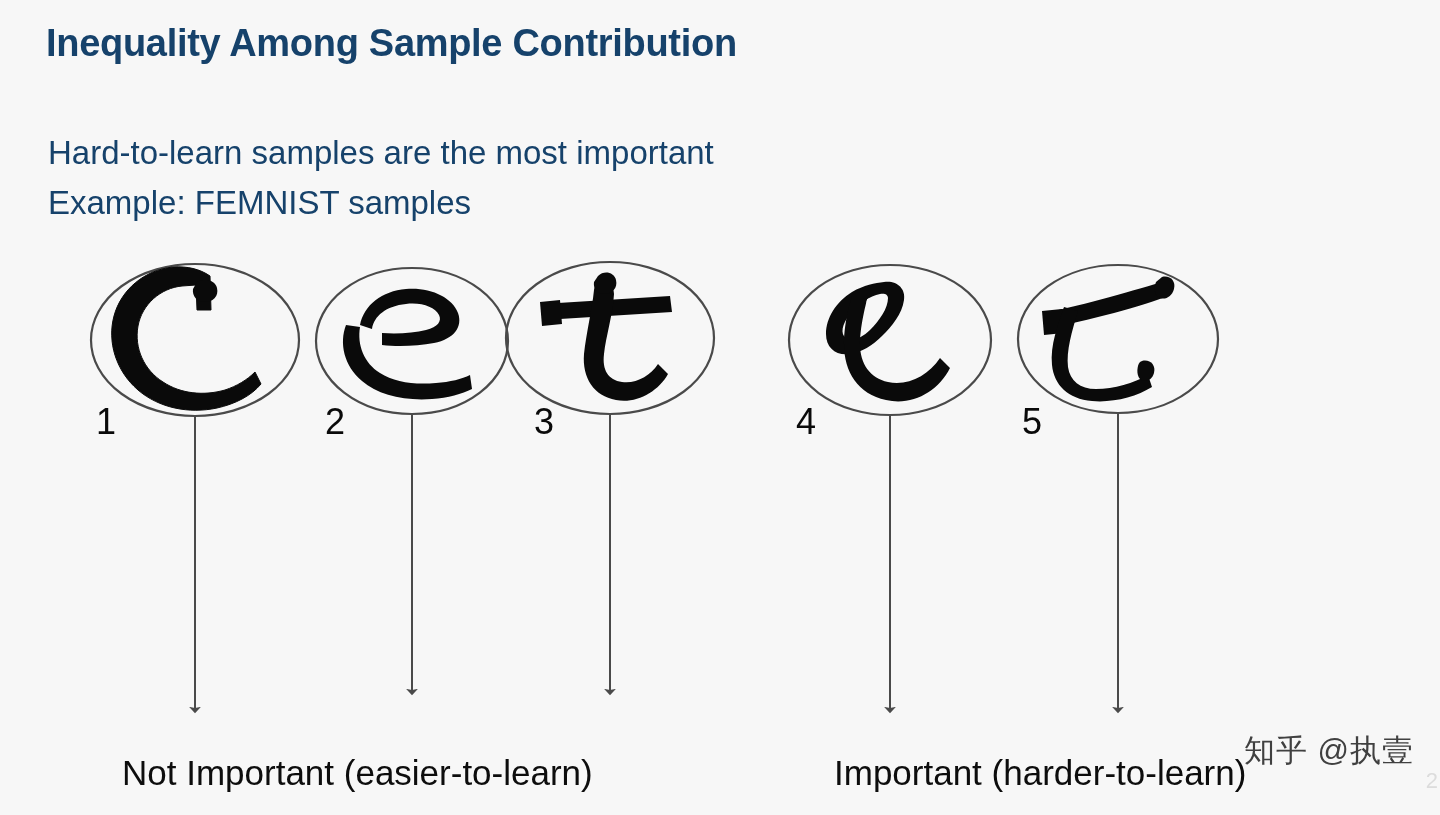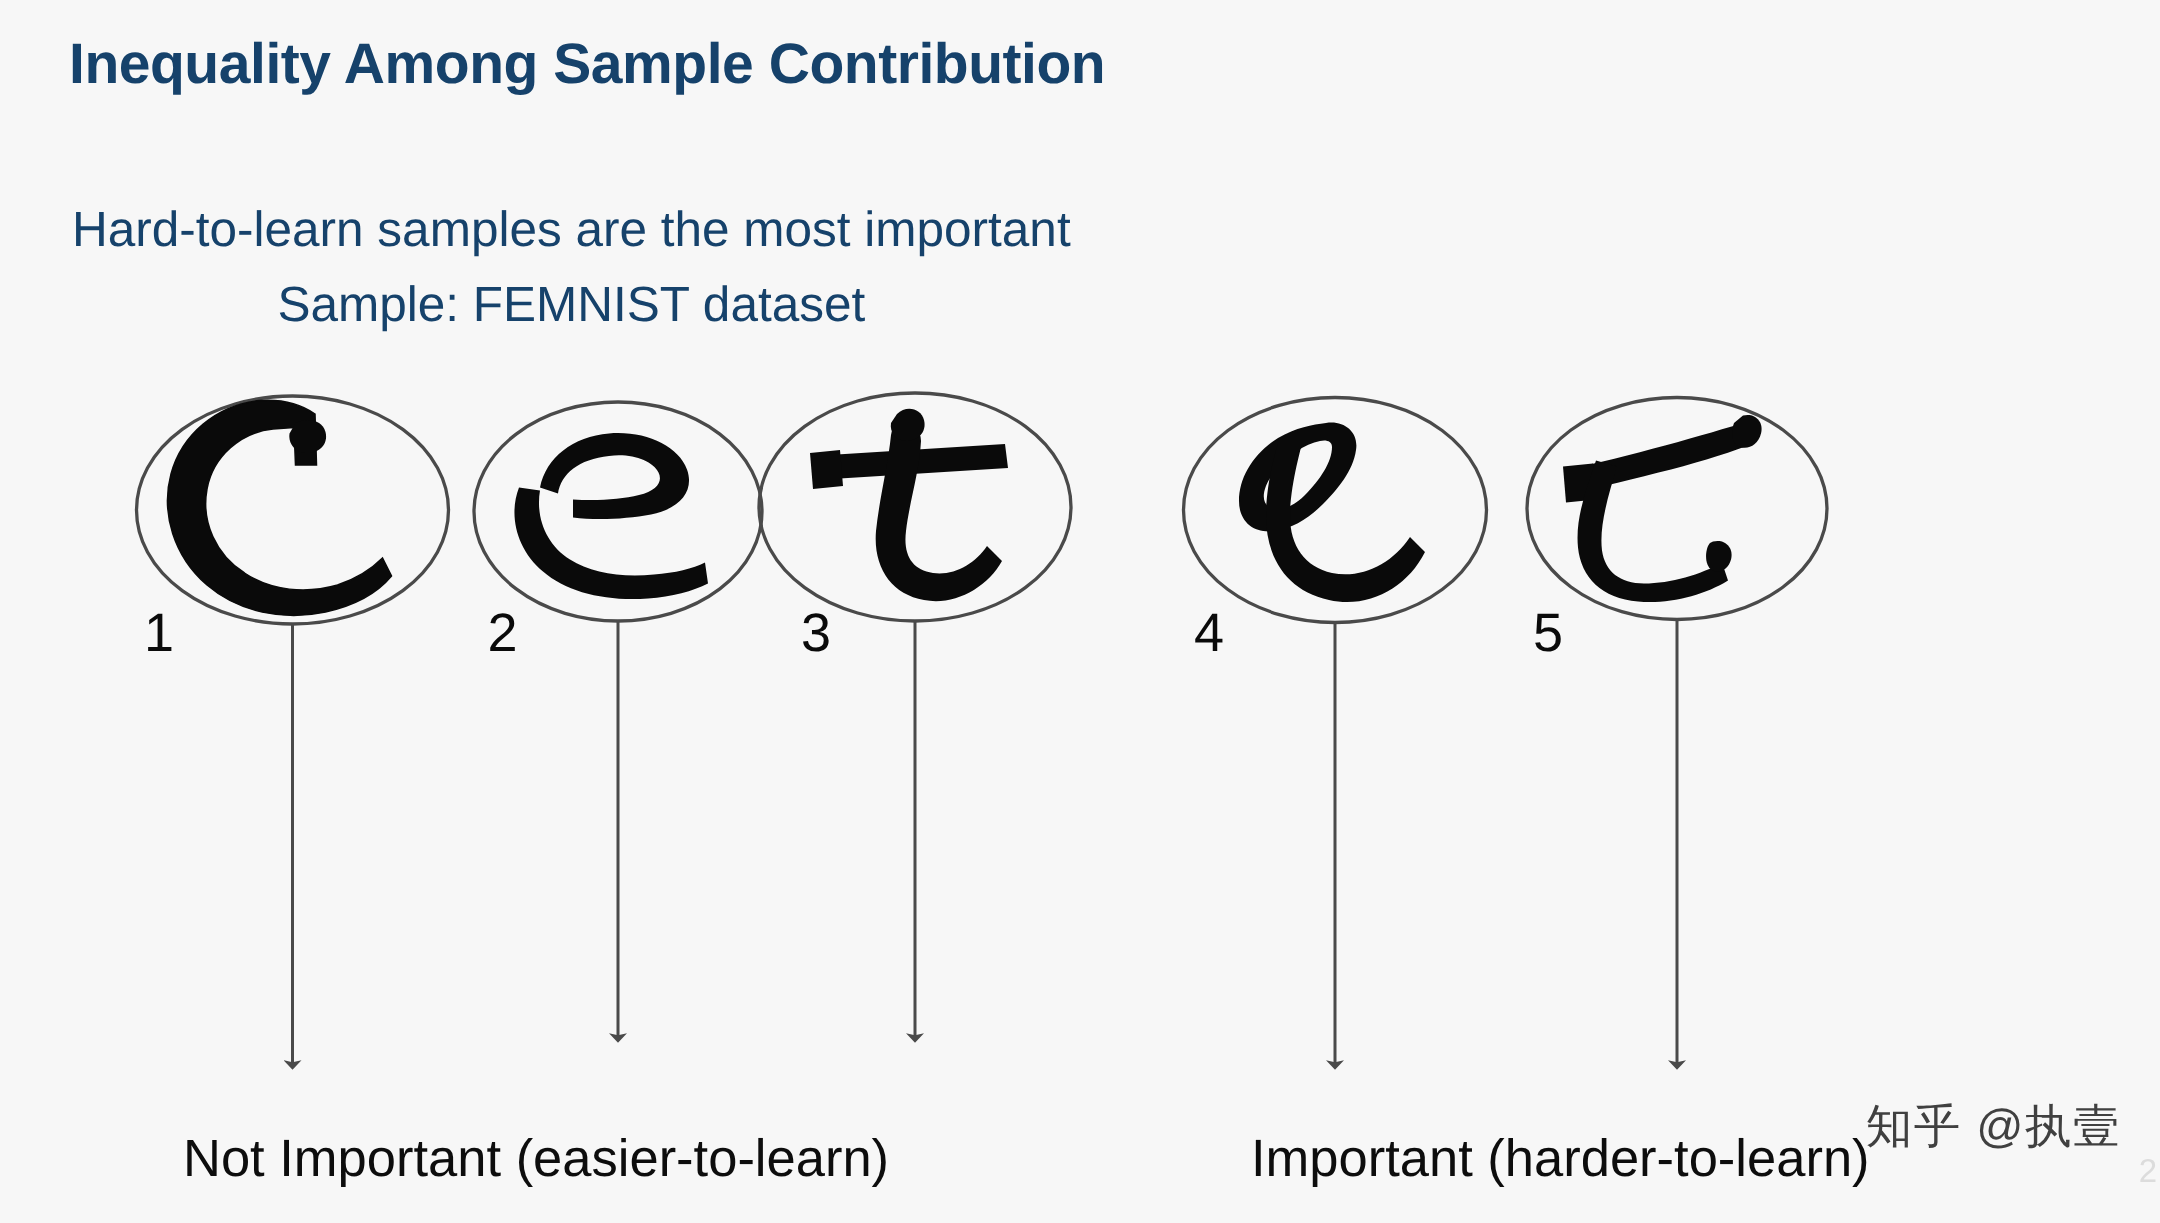--- a/index.html
+++ b/index.html
@@ -36,21 +36,20 @@
 
   #subtitle-block {
     position: absolute;
     left: 48px;
     top: 128px;
     color: #16426b;
     font-size: 33px;
     font-weight: 400;
     line-height: 50px;
     white-space: nowrap;
-    text-align: center;
   }
   #subtitle-block div { margin: 0; padding: 0; }
 
   
   #figure-layer {
     position: absolute;
     left: 0;
     top: 0;
     width: 1440px;
     height: 815px;
@@ -106,21 +105,21 @@
 </style>
 </head>
 <body>
 
 <div id="slide">
 
   <div id="slide-title">Inequality Among Sample Contribution</div>
 
   <div id="subtitle-block">
     <div>Hard-to-learn samples are the most important</div>
-    <div>Sample: FEMNIST dataset</div>
+    <div>Example: FEMNIST samples</div>
   </div>
 
   <div id="figure-layer">
     <svg id="figure-svg" width="1440" height="815" viewBox="0 0 1440 815">
       <defs>
         <marker id="arrowHead" markerWidth="10" markerHeight="12" refX="3.2" refY="6" orient="auto" markerUnits="userSpaceOnUse">
           <path d="M0,0 L6.4,6 L0,12 L1.3,6 Z" fill="#4a4a4a"></path>
         </marker>
       </defs>
 

